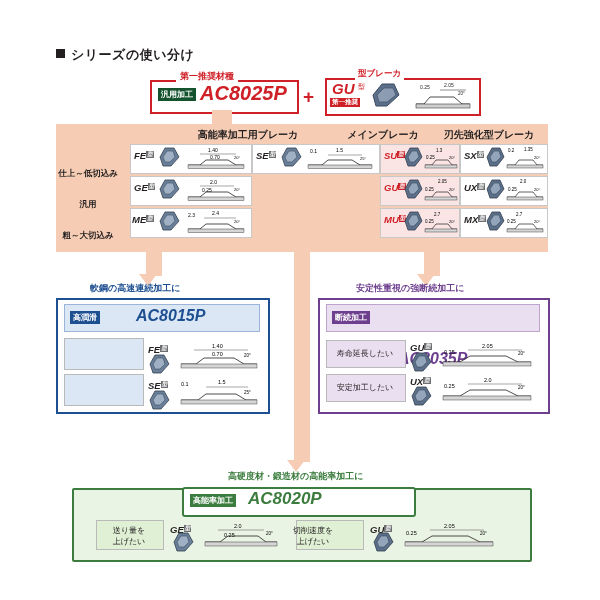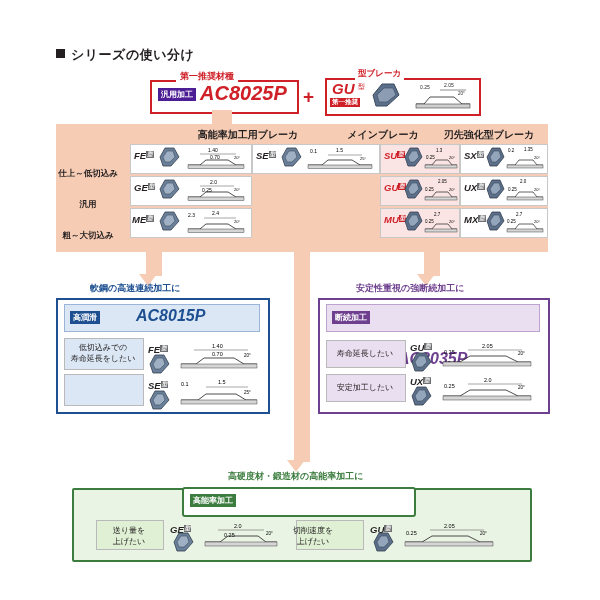--- a/index.html
+++ b/index.html
@@ -6,21 +6,21 @@
   body{width:600px;height:600px;background:#ffffff;font-family:"Liberation Sans",sans-serif;color:#231f20;overflow:hidden;}
   .page{position:relative;width:600px;height:600px;}
 
   
   .heading{position:absolute;left:56px;top:46px;font-size:13px;font-weight:bold;letter-spacing:.5px;}
   .heading .sq{display:inline-block;width:9px;height:9px;background:#231f20;margin-right:6px;vertical-align:1px;}
 
   
   .rec-box{position:absolute;left:150px;top:80px;width:145px;height:30px;border:2px solid #cf2027;background:#fff;}
   .rec-cap{position:absolute;left:176px;top:70px;background:#fff;padding:0 4px;font-size:9px;font-weight:bold;color:#cf2027;}
-  .rec-use{position:absolute;left:158px;top:88px;font-size:9px;font-weight:bold;color:#fff;background:#4c1d95;padding:1px 3px;}
+  .rec-use{position:absolute;left:158px;top:88px;font-size:9px;font-weight:bold;color:#fff;background:#14532d;padding:1px 3px;}
   .rec-code{position:absolute;left:200px;top:82px;font-size:20px;font-weight:bold;color:#cf2027;font-style:italic;}
 
   .plus{position:absolute;left:303px;top:86px;font-size:19px;font-weight:bold;color:#cf2027;}
 
   .gu-box{position:absolute;left:325px;top:78px;width:152px;height:34px;border:2px solid #cf2027;background:#fff;}
   .gu-cap{position:absolute;left:355px;top:68px;background:#fff;padding:0 3px;font-size:8.5px;font-weight:bold;color:#cf2027;}
   .gu-name{position:absolute;left:332px;top:80px;font-size:15px;font-weight:bold;color:#cf2027;font-style:italic;}
   .gu-sup{position:absolute;left:358px;top:82px;font-size:7px;color:#cf2027;}
   .gu-first{position:absolute;left:330px;top:98px;font-size:6.5px;font-weight:bold;color:#fff;background:#cf2027;padding:0 2px;}
 
@@ -302,23 +302,20 @@
   <div style="position:absolute;left:424px;top:252px;width:16px;height:24px;background:#f6cdb4;"></div>
   <div class="arrow-down" style="left:417px;top:274px;border-top:12px solid #f6cdb4;"></div>
 
   <div class="cap-blue" style="left:90px;top:282px;">軟鋼の高速連続加工に</div>
   <div class="box-blue"></div>
   <div class="hdr-blue"></div>
   <div class="tag" style="position:absolute;left:70px;top:311px;background:#1d4f91;">高潤滑</div>
   <div class="code-blue" style="position:absolute;left:136px;top:307px;">AC8015P</div>
 
   <div class="sub-cell" style="left:64px;top:338px;width:78px;height:30px;background:#dbe7f5;"></div>
-  <div class="sub-lab" style="left:64px;top:342px;width:78px;">
-    <span>低切込みでの</span><br><span>寿命延長をしたい</span>
-  </div>
   <div class="cellcode" style="left:148px;top:344px;"><span>FE</span><span class="supbox">型</span></div>
   <div style="position:absolute;left:148px;top:354px;">
     <svg width="26" height="22" viewBox="0 0 26 22">
         <polygon points="7,1 16,1 21,10 13,19 5,19 2,10" fill="#6a7f99" stroke="#33404f" stroke-width="0.8"></polygon>
         <polygon points="9,4 15,4 17,10 12,15 7,15 5,10" fill="#9fb0c4" stroke="#33404f" stroke-width="0.5"></polygon>
       </svg>
   </div>
   <div style="position:absolute;left:178px;top:340px;">
     <svg width="82" height="30" viewBox="0 0 82 30">
         <text x="34" y="8" font-size="5.5" font-family="Liberation Sans">1.40</text>
@@ -392,20 +389,21 @@
         <path d="M3,22 L20,22 L30,16 L66,16 L78,22 L91,22" fill="none" stroke="#231f20" stroke-width="0.8"></path>
         <rect x="3" y="22" width="88" height="4" fill="#d5d5d5" stroke="#231f20" stroke-width="0.4"></rect>
         <text x="78" y="15" font-size="4.5" font-family="Liberation Sans">20°</text>
       </svg>
   </div>
 
   <div class="cap-green" style="left:228px;top:470px;">高硬度材・鍛造材の高能率加工に</div>
   <div class="box-green"></div>
   <div style="position:absolute;left:182px;top:487px;width:230px;height:26px;border:2px solid #3c7d3f;background:#fff;border-radius:3px;"></div>
   <div class="tag" style="position:absolute;left:190px;top:494px;background:#3c7d3f;">高能率加工</div>
+  <div class="code-green" style="position:absolute;left:248px;top:489px;">AC8020P</div>
 
   <div class="sub-cell" style="left:96px;top:520px;width:66px;height:28px;background:#dff0d4;"></div>
   <div class="sub-lab" style="left:96px;top:525px;width:66px;">
     <span>送り量を</span><br><span>上げたい</span>
   </div>
   <div class="cellcode" style="left:170px;top:524px;"><span>GE</span><span class="supbox">型</span></div>
   <div style="position:absolute;left:172px;top:532px;">
     <svg width="26" height="22" viewBox="0 0 26 22">
         <polygon points="7,1 16,1 21,10 13,19 5,19 2,10" fill="#6a7f99" stroke="#33404f" stroke-width="0.8"></polygon>
         <polygon points="9,4 15,4 17,10 12,15 7,15 5,10" fill="#9fb0c4" stroke="#33404f" stroke-width="0.5"></polygon>

